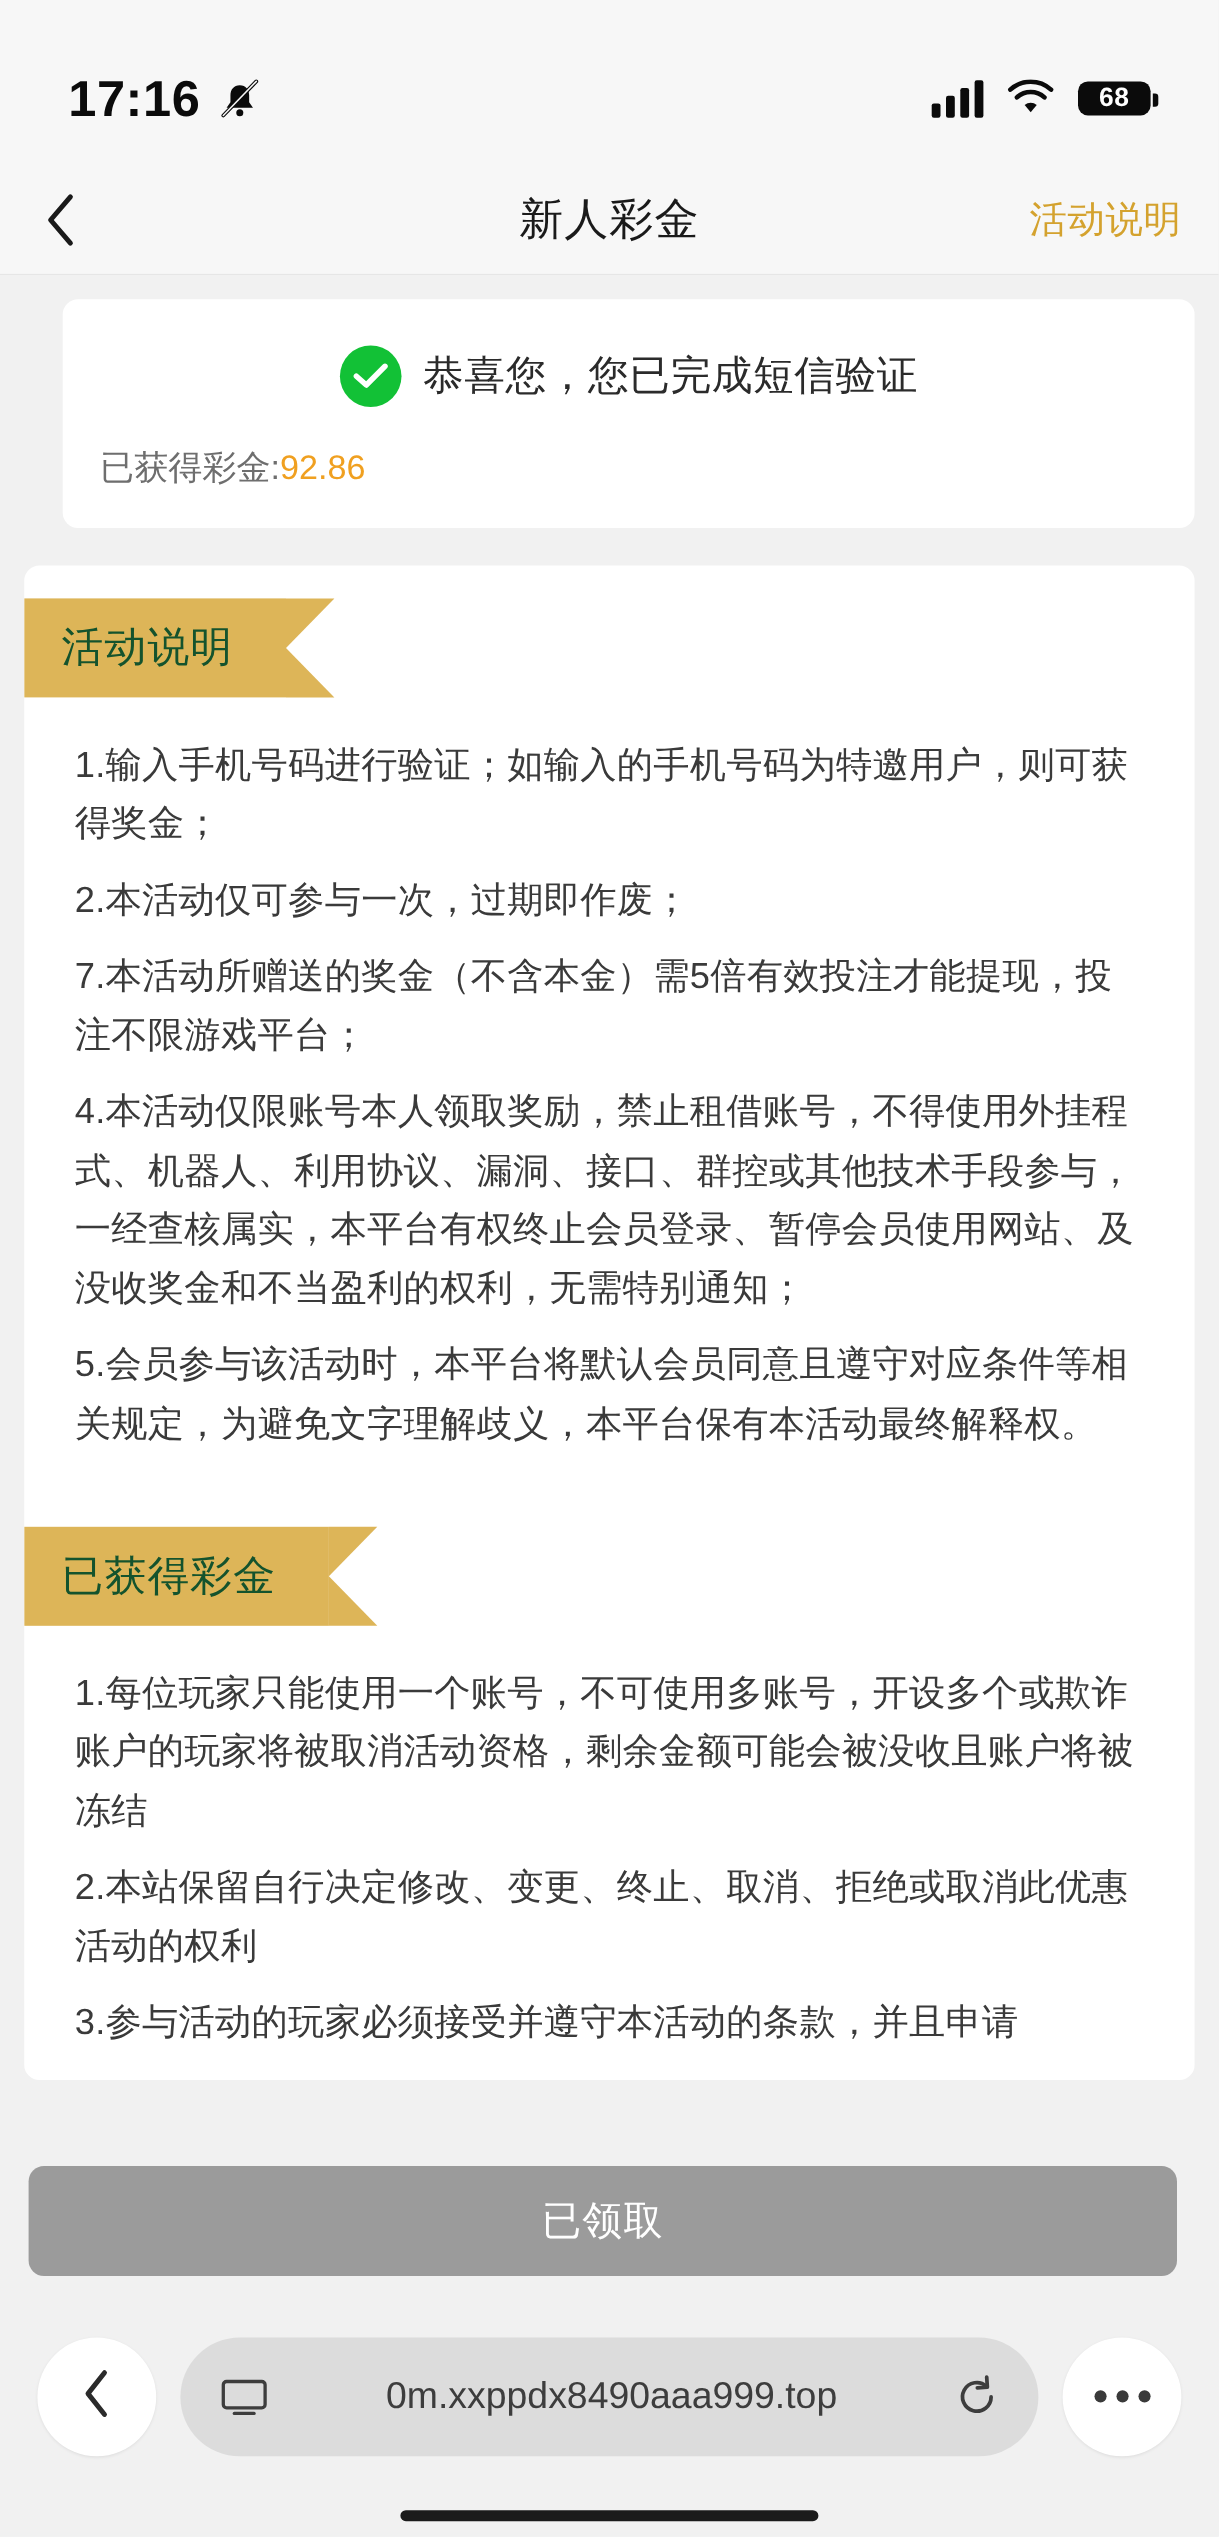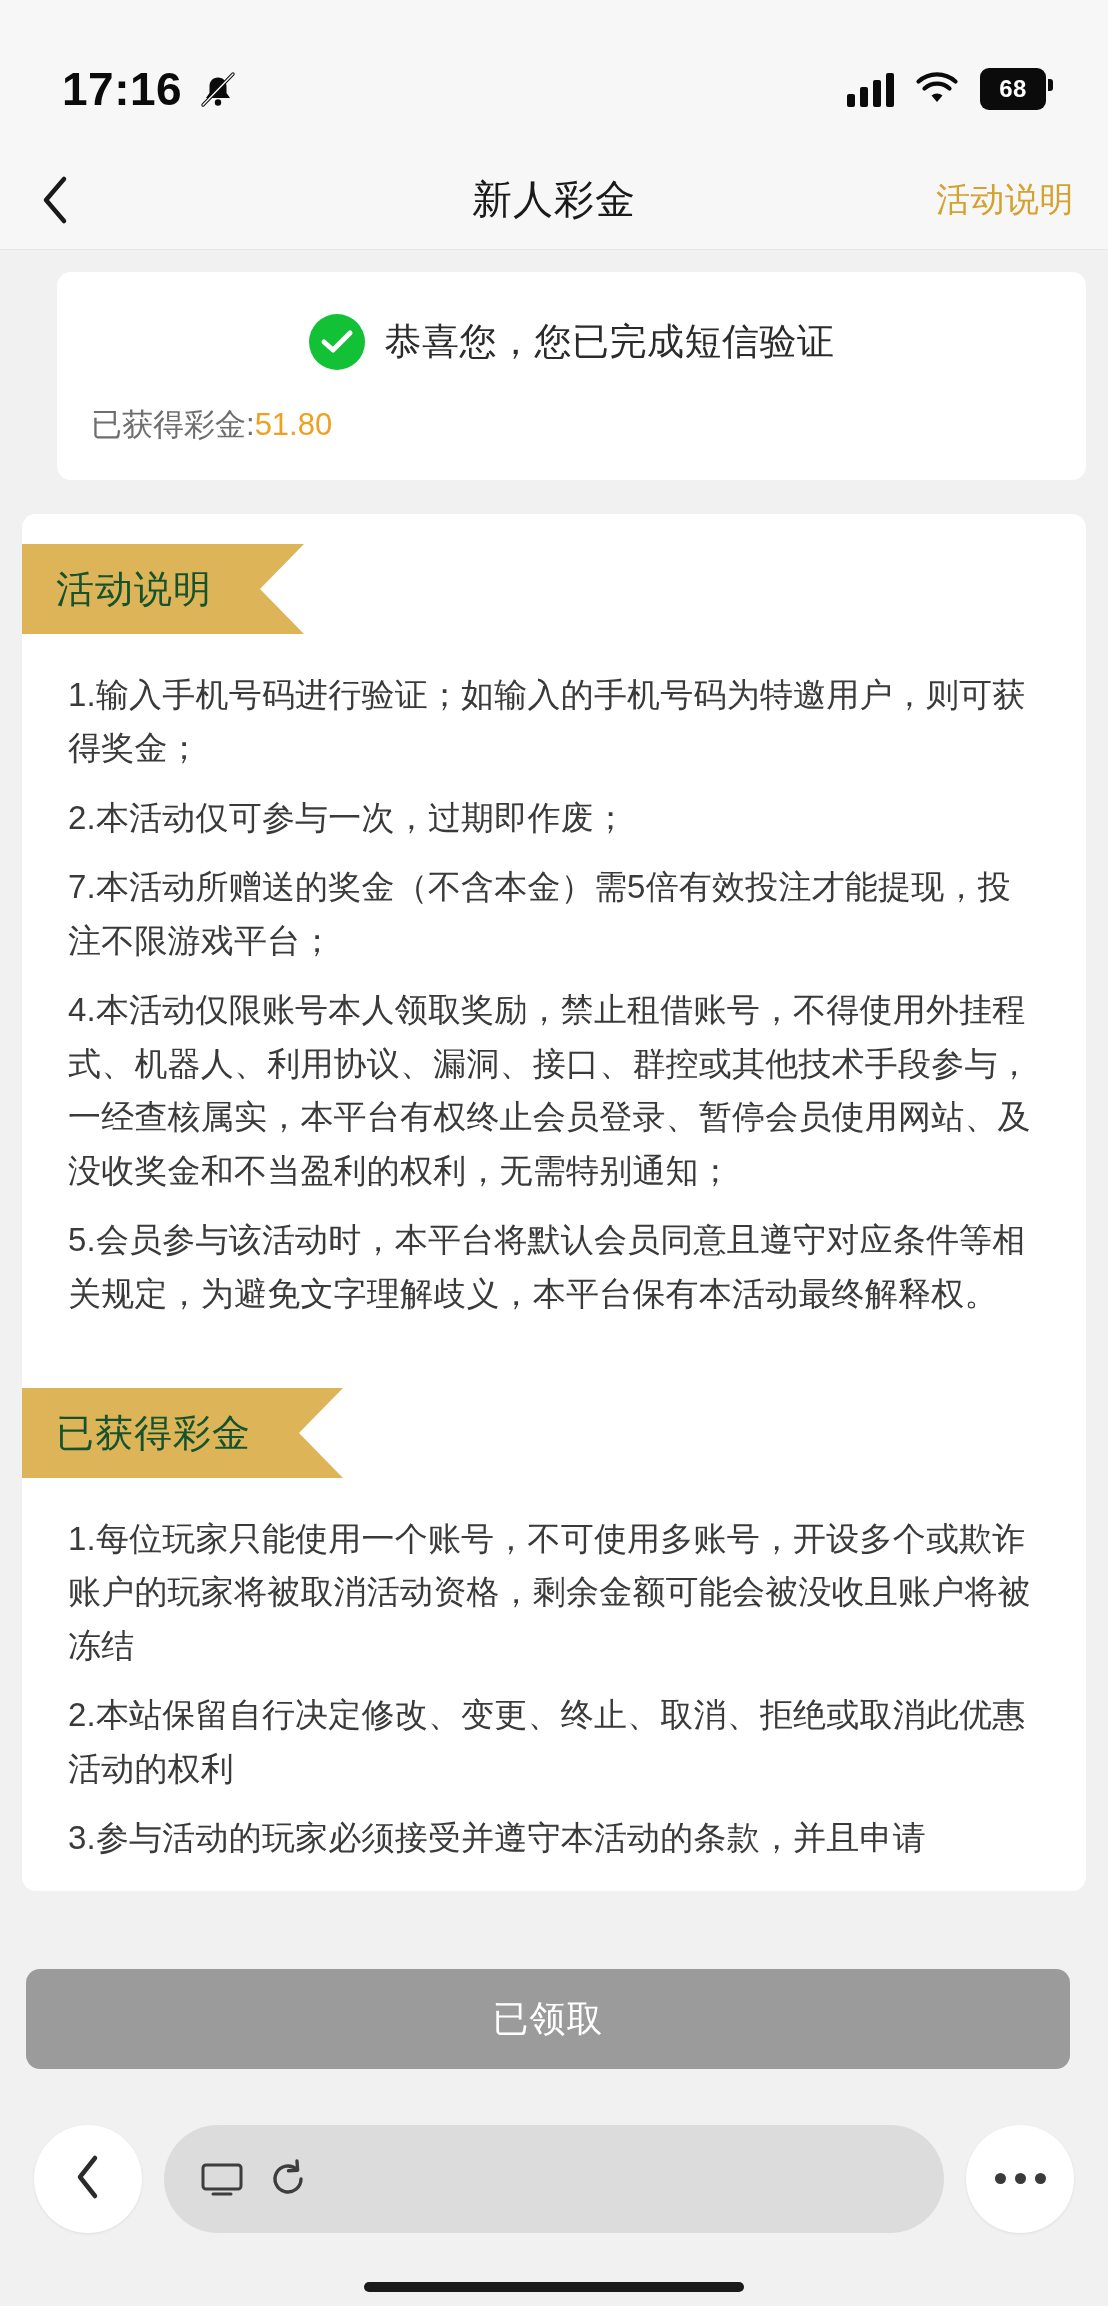--- a/index.html
+++ b/index.html
@@ -64,21 +64,21 @@
     border-radius: 2px;
   }
   .signal i:nth-child(1) { height: 13px; }
   .signal i:nth-child(2) { height: 20px; }
   .signal i:nth-child(3) { height: 27px; }
   .signal i:nth-child(4) { height: 34px; }
   .wifi { width: 46px; height: 34px; }
   .battery {
     position: relative;
     width: 66px;
-    height: 42px;
+    height: 31px;
     border-radius: 9px;
     background: #0b0b0b;
     display: flex;
     align-items: center;
     justify-content: center;
   }
   .battery:after {
     content: "";
     position: absolute;
     right: -7px;
@@ -352,21 +352,21 @@
     <div class="card-top">
       <div class="congrats-row">
         <span class="check-circle">
           <svg width="34" height="26" viewBox="0 0 34 26">
             <polyline points="4,13 13,21 30,4" fill="none" stroke="#ffffff" stroke-width="5" stroke-linecap="round" stroke-linejoin="round"></polyline>
           </svg>
         </span>
         <span class="congrats-text">恭喜您，您已完成短信验证</span>
       </div>
       <div class="amount-row">
-        <span>已获得彩金:</span><span class="val">51.80</span>
+        <span>已获得彩金:</span><span class="val">92.86</span>
       </div>
     </div>
 
     <div class="panel">
 
       
       <div class="section-tag">活动说明</div>
       <div class="para">
         <p>1.输入手机号码进行验证；如输入的手机号码为特邀用户，则可获得奖金；</p>
         <p>2.本活动仅可参与一次，过期即作废；</p>
@@ -400,20 +400,21 @@
         </svg>
       </span>
     </div>
     <div class="urlbar">
       <span class="reader-icon">
         <svg width="44" height="38" viewBox="0 0 44 38">
           <rect x="3" y="5" width="38" height="24" rx="3" fill="none" stroke="#3d3d3d" stroke-width="3"></rect>
           <line x1="13" y1="34" x2="31" y2="34" stroke="#3d3d3d" stroke-width="3" stroke-linecap="round"></line>
         </svg>
       </span>
+      <span class="url-text">0m.xxppdx8490aaa999.top</span>
       <span class="reload-icon">
         <svg width="40" height="40" viewBox="0 0 40 40">
           <path d="M33 20 a13 13 0 1 1 -4.2 -9.6" fill="none" stroke="#3d3d3d" stroke-width="3.4" stroke-linecap="round"></path>
           <polyline points="29,2 29.6,11.2 20.5,11.8" fill="none" stroke="#3d3d3d" stroke-width="3.4" stroke-linecap="round" stroke-linejoin="round"></polyline>
         </svg>
       </span>
     </div>
     <div class="round-btn">
       <span class="dots">
         <i></i>

